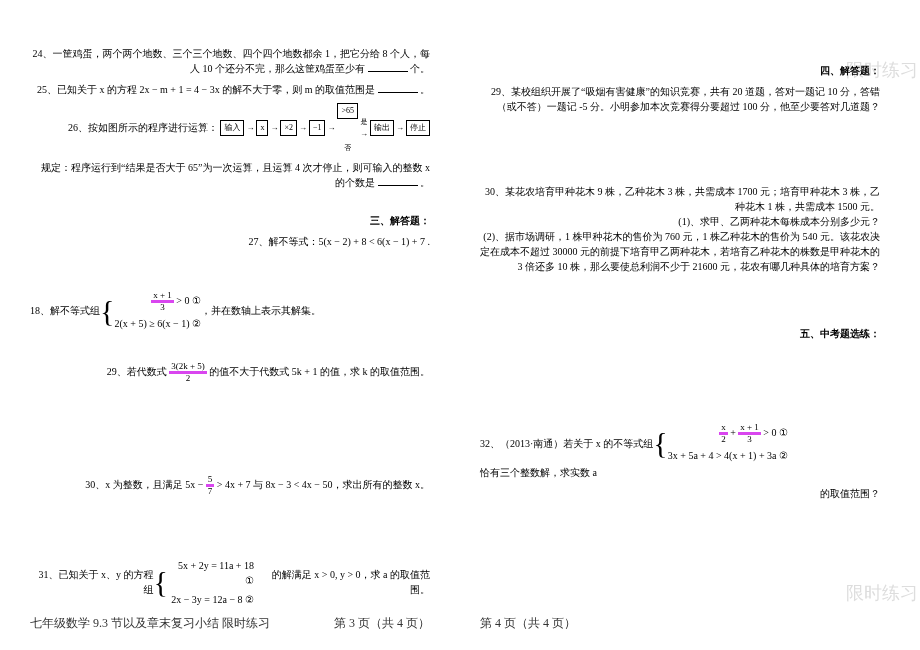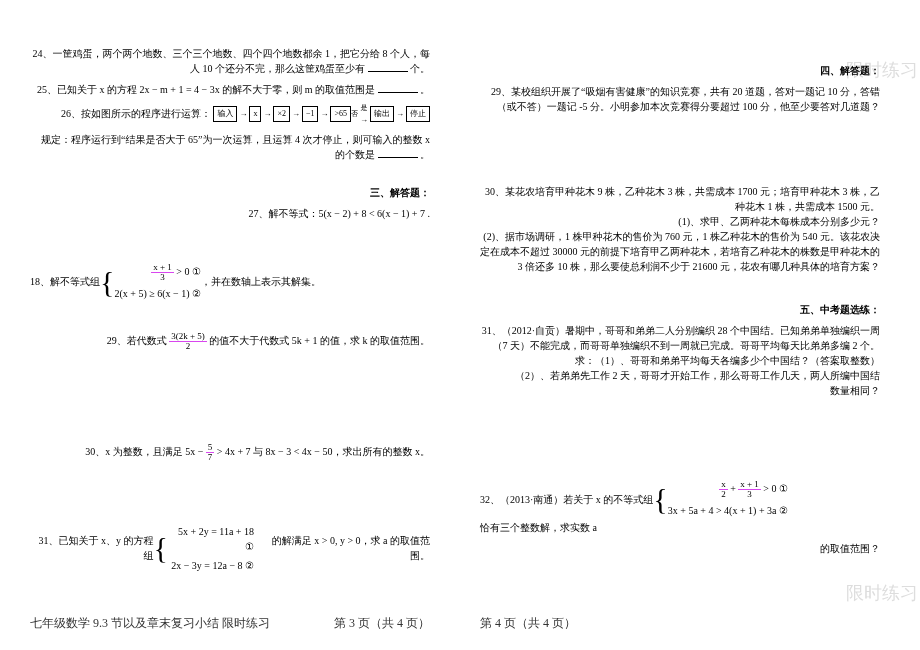--- a/index.html
+++ b/index.html
@@ -66,21 +66,21 @@
     padding: 2px 0;
   }
   .frac {
     display: inline-flex;
     flex-direction: column;
     align-items: center;
     vertical-align: middle;
     font-size: 9px;
     line-height: 1;
   }
-  .frac .num { border-bottom: 1px solid #d946ef; padding: 0 2px; }
+  .frac .num { border-bottom: 3px solid #d946ef; padding: 0 2px; }
   .frac .den { padding: 0 2px; }
   .footer {
     position: absolute;
     bottom: 18px;
     left: 20px;
     right: 20px;
     font-size: 12px;
     display: flex;
     justify-content: space-between;
     color: #333;
@@ -119,21 +119,21 @@
     <span>26、按如图所示的程序进行运算：</span>
     <span class="flow">
       <span class="box">输入</span>
       <span class="arrow">→</span>
       <span class="box">x</span>
       <span class="arrow">→</span>
       <span class="box">×2</span>
       <span class="arrow">→</span>
       <span class="box">−1</span>
       <span class="arrow">→</span>
-      <span style="display:inline-flex;flex-direction:row;align-items:center;">
+      <span style="display:inline-flex;flex-direction:column;align-items:center;gap:24px;">
         <span class="box">&gt;65</span>
         <span style="font-size:7px;">否</span>
       </span>
       <span style="display:inline-flex;flex-direction:column;align-items:center;">
         <span style="font-size:7px;">是</span>
         <span class="arrow">→</span>
       </span>
       <span class="box">输出</span>
       <span class="arrow">→</span>
       <span class="box">停止</span>
@@ -208,27 +208,22 @@
   <div class="q section-title">四、解答题：</div>
 
   <div class="q">29、某校组织开展了“吸烟有害健康”的知识竞赛，共有 20 道题，答对一题记 10 分，答错（或不答）一题记 -5 分。小明参加本次竞赛得分要超过 100 分，他至少要答对几道题？</div>
 
   <div class="q" style="margin-top:70px;">
     <div>30、某花农培育甲种花木 9 株，乙种花木 3 株，共需成本 1700 元；培育甲种花木 3 株，乙种花木 1 株，共需成本 1500 元。</div>
     <div>(1)、求甲、乙两种花木每株成本分别多少元？</div>
     <div>(2)、据市场调研，1 株甲种花木的售价为 760 元，1 株乙种花木的售价为 540 元。该花农决定在成本不超过 30000 元的前提下培育甲乙两种花木，若培育乙种花木的株数是甲种花木的 3 倍还多 10 株，那么要使总利润不少于 21600 元，花农有哪几种具体的培育方案？</div>
   </div>
 
-  <div class="q section-title" style="margin-top:28px;">五、中考题选练：</div>
-
-  <div class="q">
-    <div>31、（2012·自贡）暑期中，哥哥和弟弟二人分别编织 28 个中国结。已知弟弟单独编织一周（7 天）不能完成，而哥哥单独编织不到一周就已完成。哥哥平均每天比弟弟多编 2 个。</div>
-    <div>求：（1）、哥哥和弟弟平均每天各编多少个中国结？（答案取整数）</div>
-    <div style="padding-left:28px;">（2）、若弟弟先工作 2 天，哥哥才开始工作，那么哥哥工作几天，两人所编中国结数量相同？</div>
-  </div>
+  <div class="q section-title" style="margin-top:52px;">五、中考题选练：</div>
+
 
   <div class="q" style="margin-top:80px;display:flex;align-items:center;flex-wrap:wrap;">
     <span>32、（2013·南通）若关于 x 的不等式组</span>
     <span class="sys">
       <span class="brace">{</span>
       <span class="sys-body">
         <span>
           <span class="frac">
             <span class="num">x</span>
             <span class="den">2</span>

